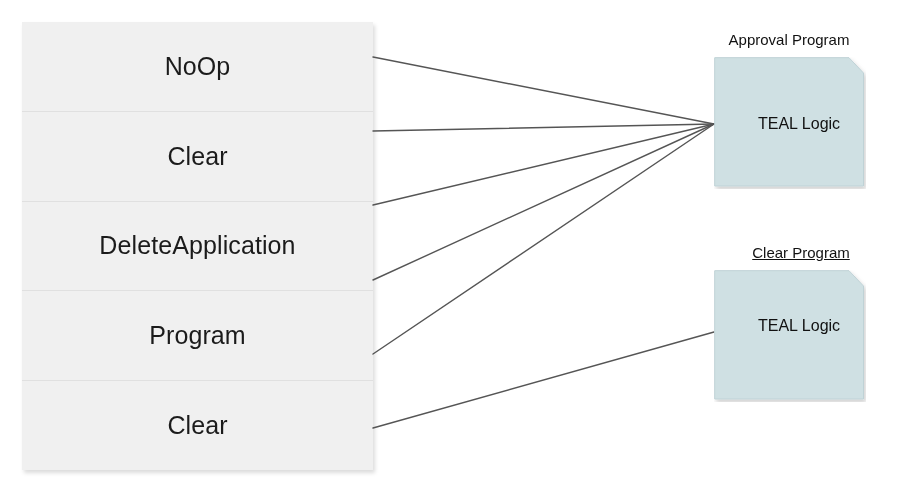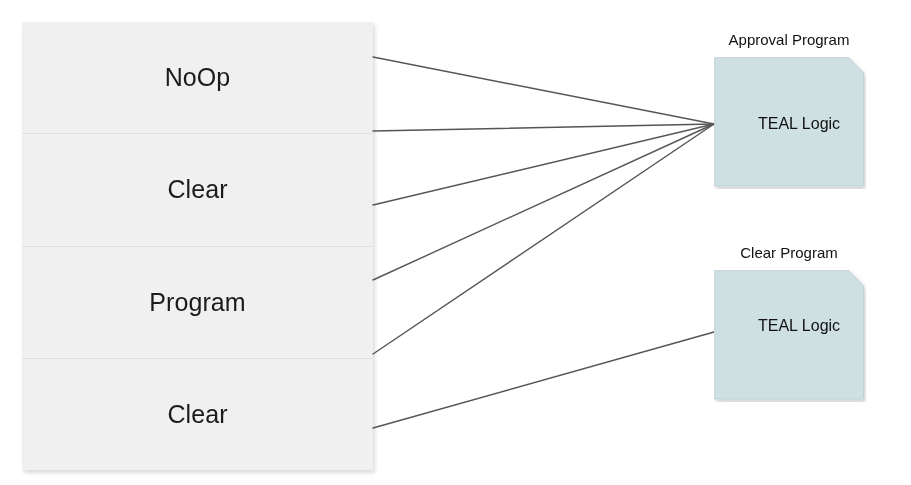--- a/index.html
+++ b/index.html
@@ -71,21 +71,21 @@
     white-space: nowrap;
     margin-left: 28px;
   }
 
   #approval-program { left: 714px; top: 30px; width: 150px; height: 160px; }
   #approval-program .program-title { top: 2px; left: 0; text-align: center; }
   #approval-program .program-shape { top: 27px; }
   #approval-program .program-body-label { left: 16px; top: 86px; }
 
   #clear-program { left: 714px; top: 243px; width: 150px; height: 160px; }
-  #clear-program .program-title { top: 2px; left: 0; }
+  #clear-program .program-title { top: 2px; left: 12px; text-decoration: underline; }
   #clear-program .program-shape { top: 27px; }
   #clear-program .program-body-label { left: 16px; top: 75px; }
 
   
   #connectors {
     position: absolute;
     left: 0;
     top: 0;
     width: 911px;
     height: 485px;
@@ -96,20 +96,23 @@
 <body>
 
 <div id="canvas">
 
   <div id="oncomplete-list">
     <div class="list-row">
       <span class="list-row-label">NoOp</span>
     </div>
     <div class="list-row">
       <span class="list-row-label">Clear</span>
+    </div>
+    <div class="list-row">
+      <span class="list-row-label">DeleteApplication</span>
     </div>
     <div class="list-row">
       <span class="list-row-label">Program</span>
     </div>
     <div class="list-row">
       <span class="list-row-label">Clear</span>
     </div>
   </div>
 
   <svg id="connectors" viewBox="0 0 911 485" width="911" height="485" xmlns="http://www.w3.org/2000/svg">

